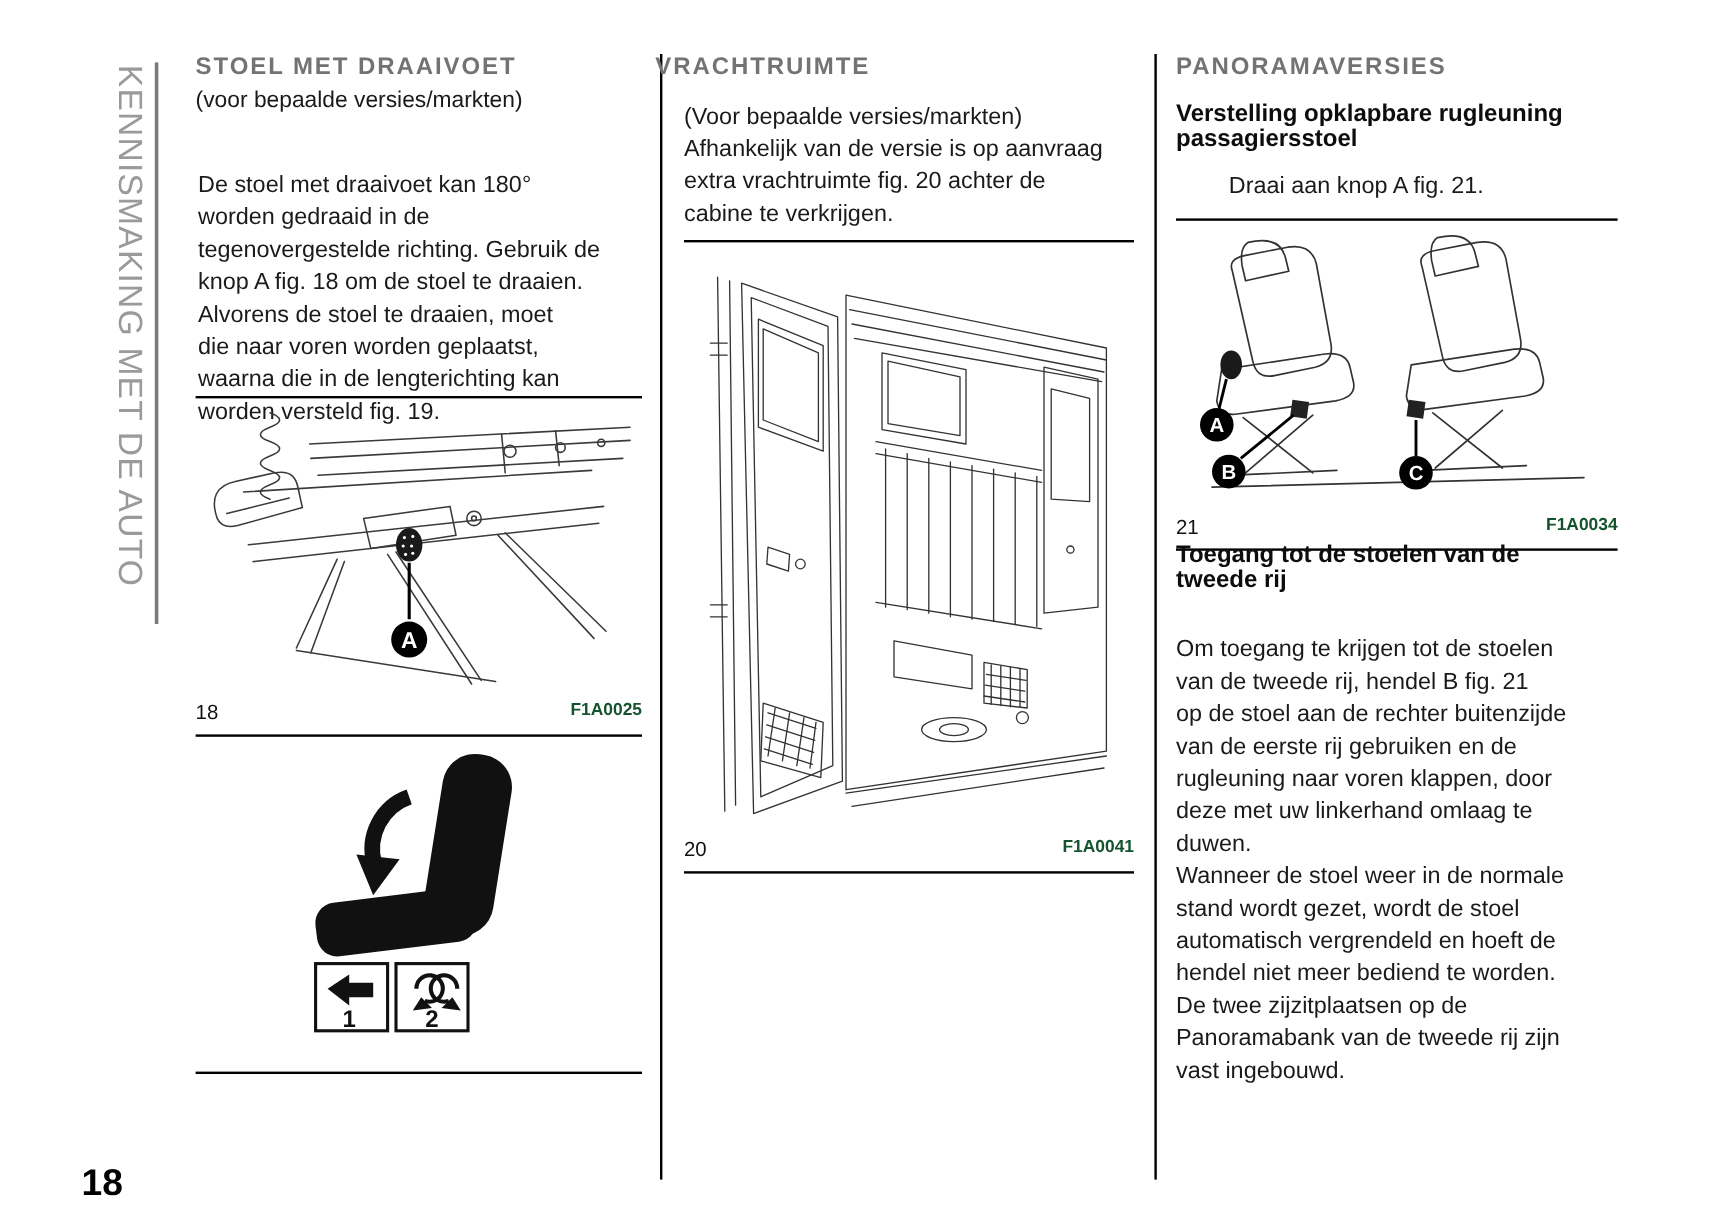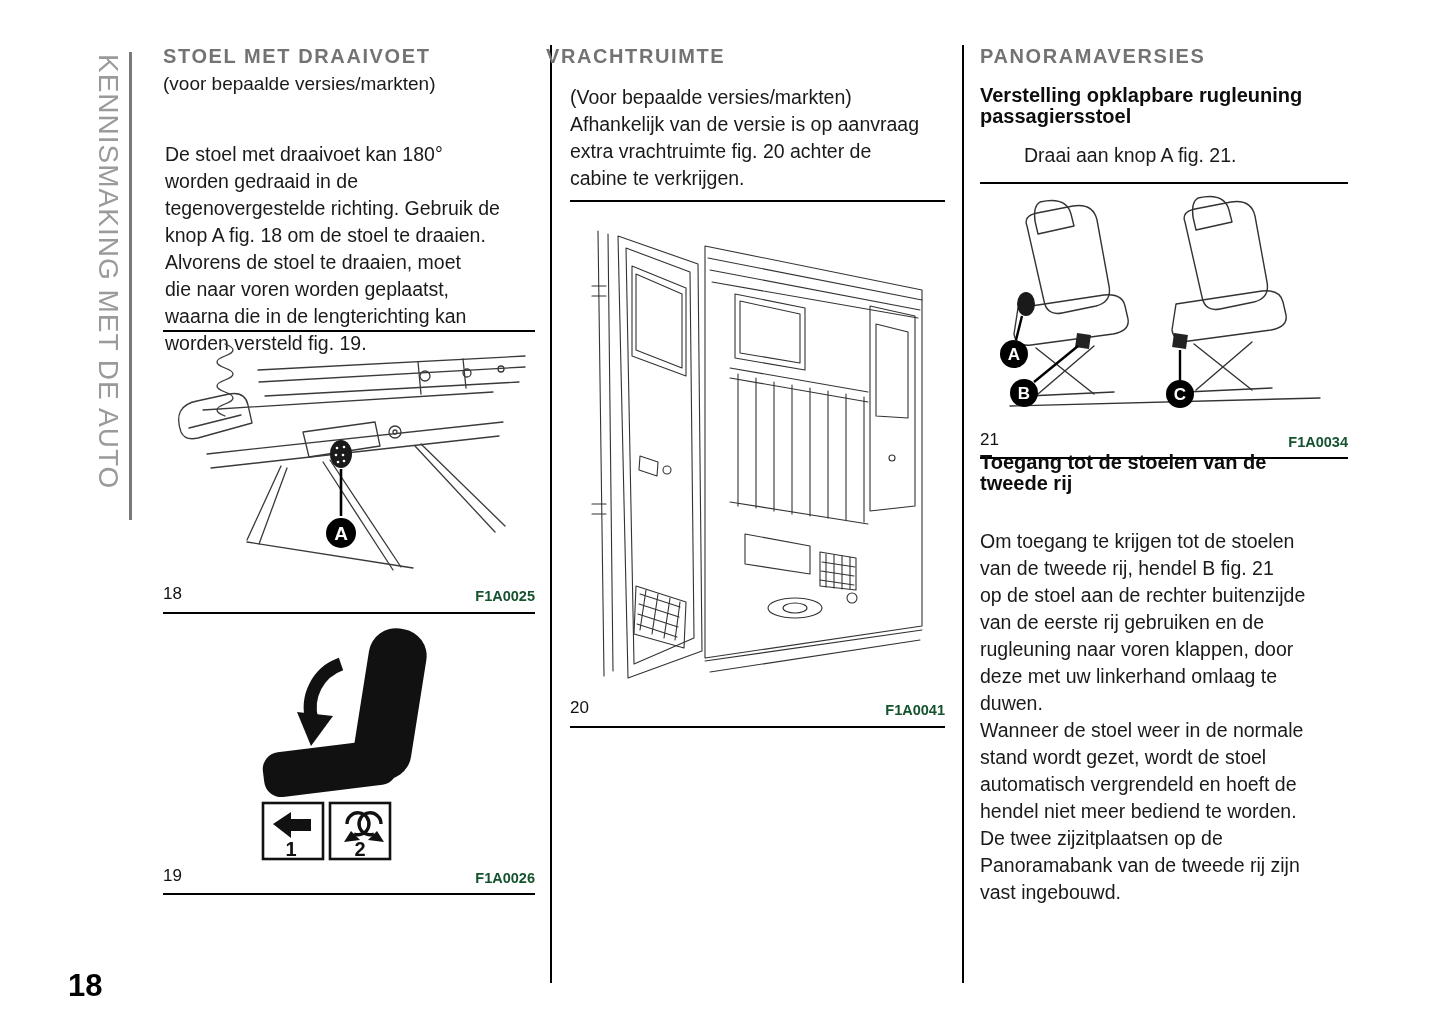--- a/index.html
+++ b/index.html
@@ -69,21 +69,21 @@
     font-size:20px;
     font-weight:bold;
     line-height:21px;
     color:#0d0d0d;
     white-space:pre-line;
   }
   .fig-caption{
     position:absolute;
     display:flex;
     justify-content:space-between;
-    align-items:flex-end;
+    align-items:flex-start;
   }
   .fig-num{font-size:17px;color:#111;}
   .fig-code{font-size:14.5px;font-weight:bold;color:#14532d;}
   .page-number{
     position:absolute;
     left:68px; top:968px;
     font-size:31px;
     font-weight:bold;
     color:#000;
   }
@@ -168,24 +168,20 @@
     <rect x="100" y="183" width="60" height="56" fill="#ffffff" stroke="#111" stroke-width="2.6"></rect>
     <rect x="167" y="183" width="60" height="56" fill="#ffffff" stroke="#111" stroke-width="2.6"></rect>
     <polygon points="110,204 128,192 128,199 148,199 148,211 128,211 128,218" fill="#111"></polygon>
     <text x="128" y="236" text-anchor="middle" font-size="20" font-weight="bold" fill="#111">1</text>
     <path d="M184,204 a11,11 0 1 1 7,10" stroke="#111" stroke-width="3.4" fill="none"></path>
     <polygon points="188,211 197,220 181,222" fill="#111"></polygon>
     <path d="M218,204 a11,11 0 1 0 -7,10" stroke="#111" stroke-width="3.4" fill="none"></path>
     <polygon points="214,211 205,220 221,222" fill="#111"></polygon>
     <text x="197" y="236" text-anchor="middle" font-size="20" font-weight="bold" fill="#111">2</text>
   </svg>
-  <div class="fig-caption" style="left:163px; top:866px; width:372px;">
-    <span class="fig-num">19</span>
-    <span class="fig-code">F1A0026</span>
-  </div>
   <div class="hrule" style="left:163px; top:893px; width:372px;"></div>
 
   <div class="col-heading" style="left:546px; top:45px;">VRACHTRUIMTE</div>
   <div class="body-text" style="left:570px; top:84px; width:378px;">(Voor bepaalde versies/markten)
 Afhankelijk van de versie is op aanvraag
 extra vrachtruimte fig. 20 achter de
 cabine te verkrijgen.</div>
 
   <div class="hrule" style="left:570px; top:200px; width:375px;"></div>
   <svg class="abs" style="left:570px; top:206px;" width="375" height="486" viewBox="0 0 375 486">

